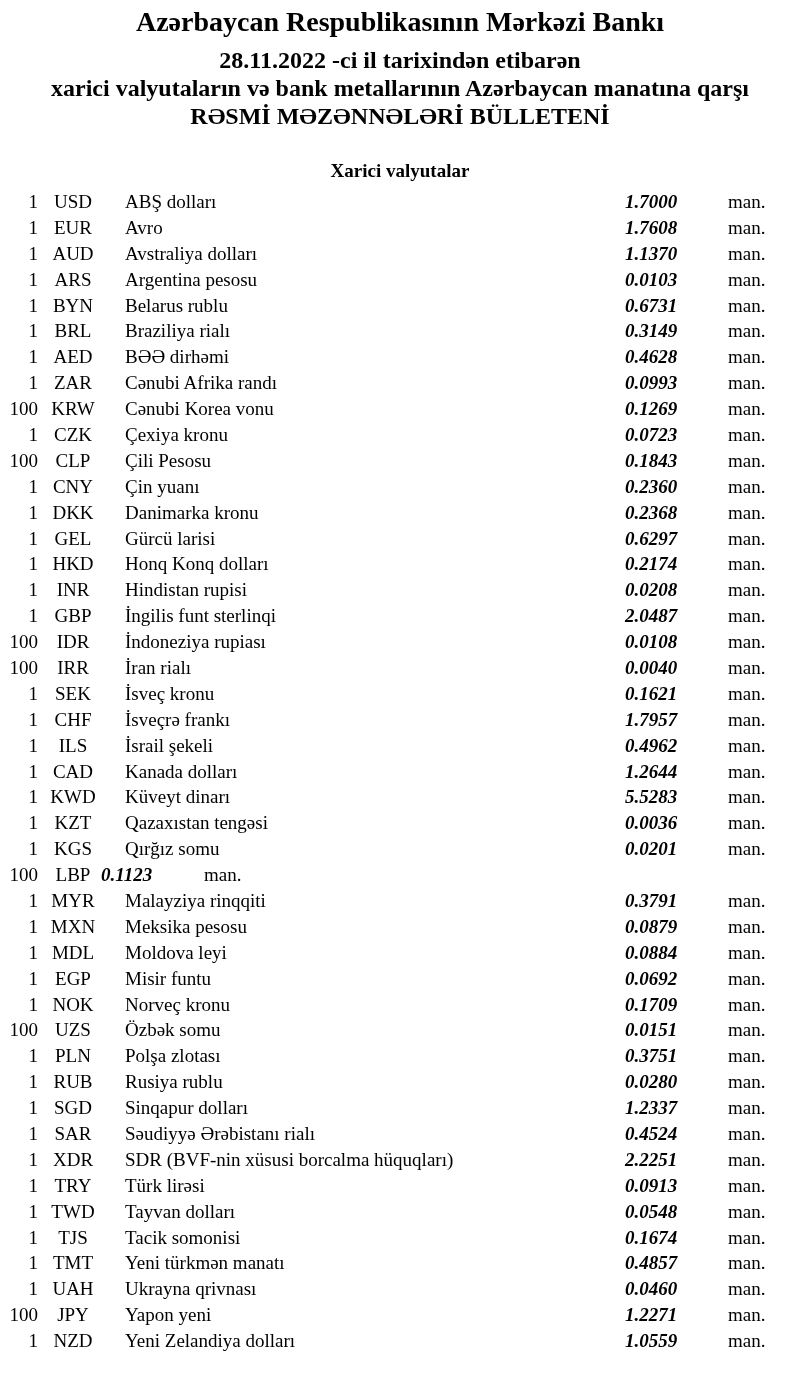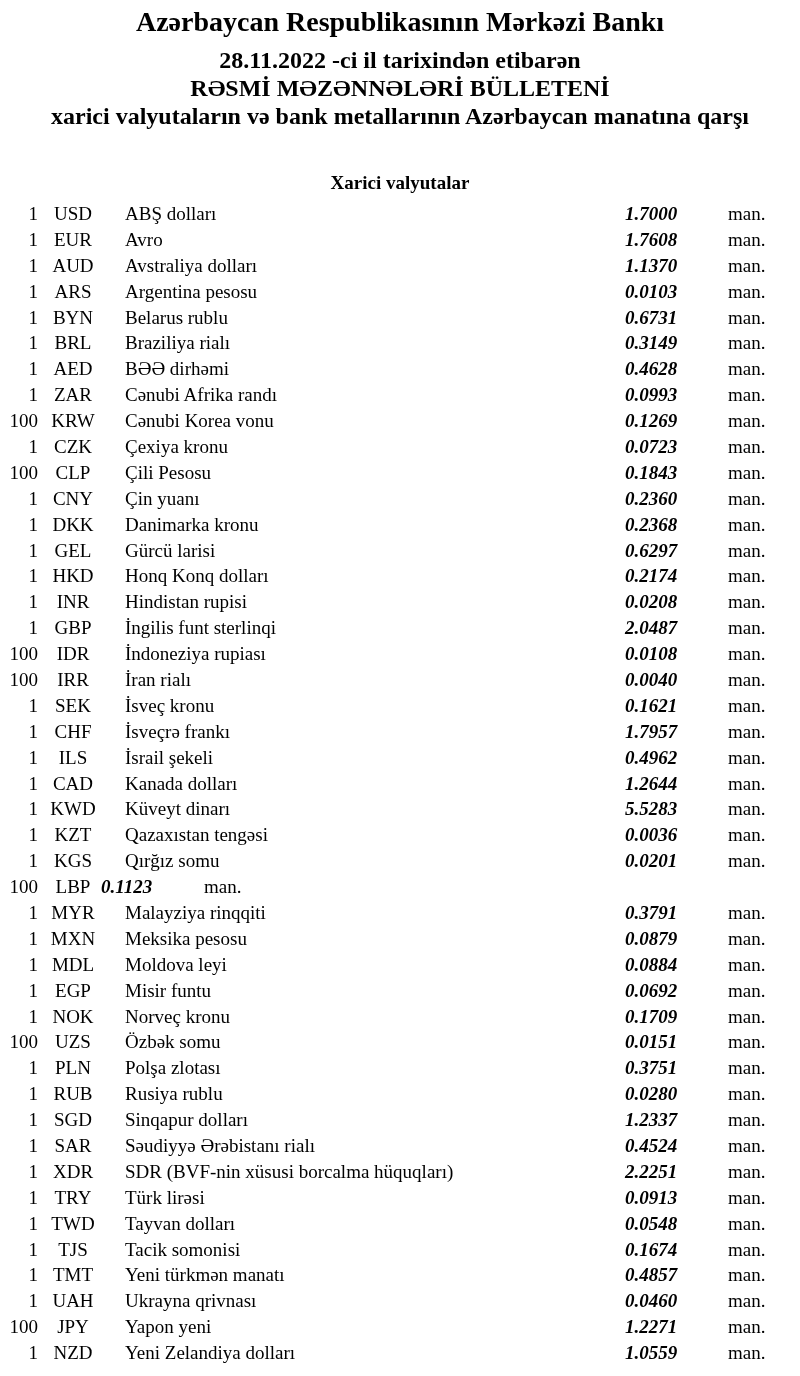--- a/index.html
+++ b/index.html
@@ -25,21 +25,21 @@
   }
   .doc-sub {
     font-size: 24px;
     font-weight: bold;
     line-height: 28px;
   }
   .section-title {
     text-align: center;
     font-size: 19px;
     font-weight: bold;
-    margin-top: 40px;
+    margin-top: 28px;
     line-height: 26px;
   }
   .rates { margin-top: 5px; }
   .row {
     display: flex;
     align-items: center;
     height: 25.9px;
     font-size: 19px;
     padding-right: 28px;
   }
@@ -55,22 +55,22 @@
   }
   .unit  { width: 44px; flex: none; margin-left: 33px; }
 </style>
 </head>
 <body>
 
 <div class="page">
   <header>
     <h1 class="doc-title">Azərbaycan Respublikasının Mərkəzi Bankı</h1>
     <div class="doc-sub">28.11.2022 -ci il tarixindən etibarən</div>
+    <div class="doc-sub">xarici valyutaların və bank metallarının Azərbaycan manatına qarşı</div>
     <div class="doc-sub">RƏSMİ MƏZƏNNƏLƏRİ BÜLLETENİ</div>
-    <div class="doc-sub">xarici valyutaların və bank metallarının Azərbaycan manatına qarşı</div>
   </header>
 
   <div class="section-title">Xarici valyutalar</div>
 
   <div class="rates" id="rates">
   <div class="row">
     <span class="qty">1</span>
     <span class="code">USD</span>
     <span class="name">ABŞ dolları</span>
     <span class="rate">1.7000</span>

